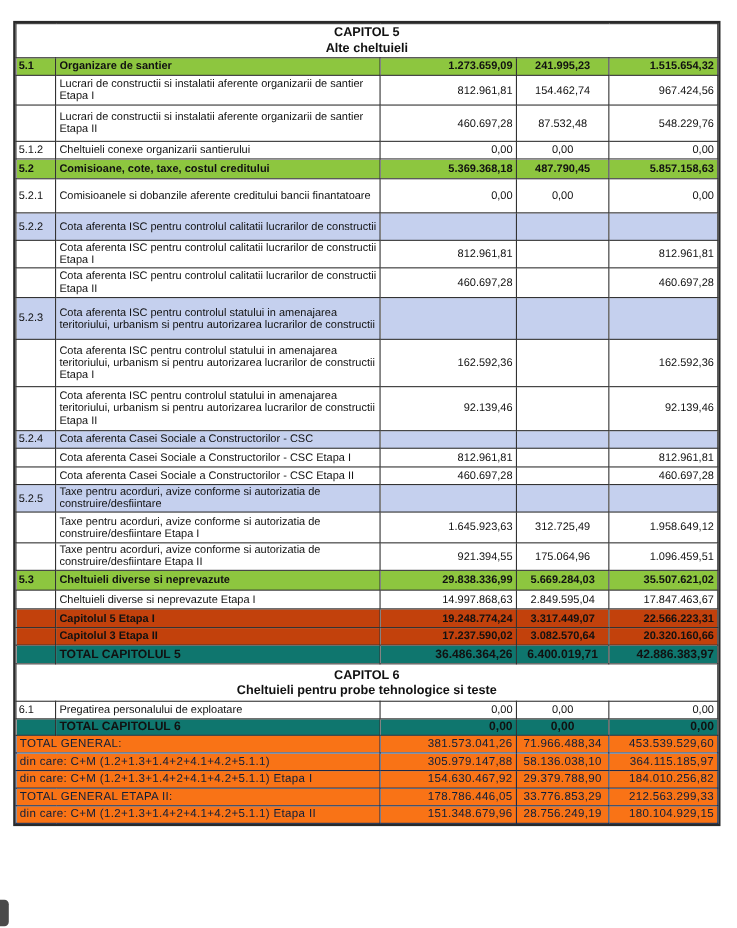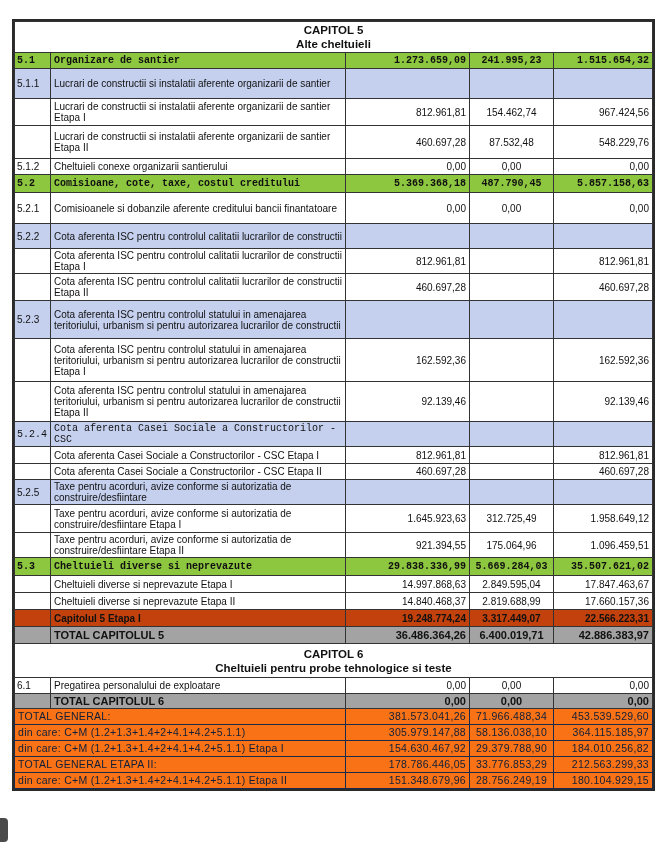--- a/index.html
+++ b/index.html
@@ -8,26 +8,26 @@
   .sheet { position: absolute; left: 12px; top: 19px; width: 643px;
            border: 2px solid #2a2a2a; box-sizing: border-box; background: #fff; }
   table { border-collapse: collapse; width: 100%; table-layout: fixed; font-size: 10px; }
   td { border: 1px solid #333; padding: 1px 3px; vertical-align: middle; line-height: 11px; overflow: hidden; }
   td.code { width: 31px; padding-left: 2px; }
   td.desc { width: 288px; }
   td.n1 { width: 117px; text-align: right; }
   td.n2 { width: 78px; text-align: center; }
   td.n3 { text-align: right; }
   tr.chap td { text-align: center; font-weight: bold; font-size: 11.5px; line-height: 14px; border-bottom: 1px solid #333; background: #fff; }
-  tr.green td { background: #8dc63f; font-weight: bold; font-family: Liberation Mono, monospace; }
+  tr.green td { background: #8dc63f; font-weight: bold; }
   tr.green-light td { background: #8dc63f; font-weight: normal; }
   tr.blue td { background: #c5d0ee; }
   tr.white td { background: #fff; }
   tr.orange td { background: #c2410c; font-weight: bold; }
-  tr.orange-total td { background: #a3a3a3; font-weight: bold; font-size: 11px; }
+  tr.orange-total td { background: #0f766e; font-weight: bold; font-size: 11px; }
   tr.total-blue td { background: #f97316; color: #0e1e3a; letter-spacing: 0.3px; font-size: 10.5px; border-color: #1a2a4a; }
   .scan-tab { position: absolute; left: 0; top: 818px; width: 8px; height: 24px;
               background: #4a4a4a; border-radius: 0 4px 4px 0; }
 </style>
 </head>
 <body>
 
 <div class="sheet">
   <table>
     <colgroup>
@@ -46,27 +46,20 @@
       </tr>
     </tbody>
     <tbody id="tbody5">
         <tr class="green" style="height: 16px;">
           <td class="code">5.1</td>
           <td class="desc">Organizare de santier</td>
           <td class="n1">1.273.659,09</td>
           <td class="n2">241.995,23</td>
           <td class="n3">1.515.654,32</td>
         </tr>
-        <tr class="blue" style="height: 30px;">
-          <td class="code">5.1.1</td>
-          <td class="desc">Lucrari de constructii si instalatii aferente organizarii de santier</td>
-          <td class="n1"></td>
-          <td class="n2"></td>
-          <td class="n3"></td>
-        </tr>
         <tr class="white" style="height: 27px;">
           <td class="code"></td>
           <td class="desc">Lucrari de constructii si instalatii aferente organizarii de santier Etapa I</td>
           <td class="n1">812.961,81</td>
           <td class="n2">154.462,74</td>
           <td class="n3">967.424,56</td>
         </tr>
         <tr class="white" style="height: 33px;">
           <td class="code"></td>
           <td class="desc">Lucrari de constructii si instalatii aferente organizarii de santier Etapa II</td>
@@ -130,21 +123,21 @@
           <td class="n2"></td>
           <td class="n3">162.592,36</td>
         </tr>
         <tr class="white" style="height: 40px;">
           <td class="code"></td>
           <td class="desc">Cota aferenta ISC pentru controlul statului in amenajarea teritoriului, urbanism si pentru autorizarea lucrarilor de constructii Etapa II</td>
           <td class="n1">92.139,46</td>
           <td class="n2"></td>
           <td class="n3">92.139,46</td>
         </tr>
-        <tr class="blue" style="height: 16px; font-family: Liberation Mono, monospace;">
+        <tr class="blue" style="height: 16px;">
           <td class="code">5.2.4</td>
           <td class="desc">Cota aferenta Casei Sociale a Constructorilor - CSC</td>
           <td class="n1"></td>
           <td class="n2"></td>
           <td class="n3"></td>
         </tr>
         <tr class="white" style="height: 17px;">
           <td class="code"></td>
           <td class="desc">Cota aferenta Casei Sociale a Constructorilor - CSC Etapa I</td>
           <td class="n1">812.961,81</td>
@@ -186,33 +179,33 @@
           <td class="n2">5.669.284,03</td>
           <td class="n3">35.507.621,02</td>
         </tr>
         <tr class="white" style="height: 17px;">
           <td class="code"></td>
           <td class="desc">Cheltuieli diverse si neprevazute Etapa I</td>
           <td class="n1">14.997.868,63</td>
           <td class="n2">2.849.595,04</td>
           <td class="n3">17.847.463,67</td>
         </tr>
-        <tr class="white" style="height: 17px;">
-          <td class="code"></td>
-          <td class="desc">Cheltuieli diverse si neprevazute Etapa II</td>
-          <td class="n1">14.840.468,37</td>
-          <td class="n2">2.819.688,99</td>
-          <td class="n3">17.660.157,36</td>
-        </tr>
         <tr class="orange" style="height: 17px;">
           <td class="code"></td>
           <td class="desc">Capitolul 5 Etapa I</td>
           <td class="n1">19.248.774,24</td>
           <td class="n2">3.317.449,07</td>
           <td class="n3">22.566.223,31</td>
+        </tr>
+        <tr class="orange" style="height: 16px;">
+          <td class="code"></td>
+          <td class="desc">Capitolul 3 Etapa II</td>
+          <td class="n1">17.237.590,02</td>
+          <td class="n2">3.082.570,64</td>
+          <td class="n3">20.320.160,66</td>
         </tr>
         <tr class="orange-total" style="height: 17px;">
           <td class="code"></td>
           <td class="desc">TOTAL CAPITOLUL 5</td>
           <td class="n1">36.486.364,26</td>
           <td class="n2">6.400.019,71</td>
           <td class="n3">42.886.383,97</td>
         </tr>
       </tbody>
     <tbody>

